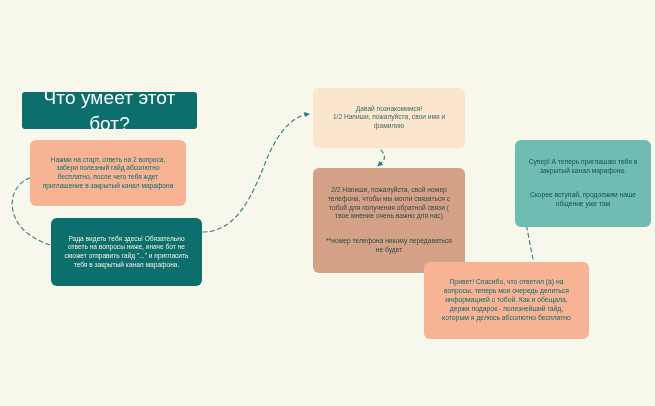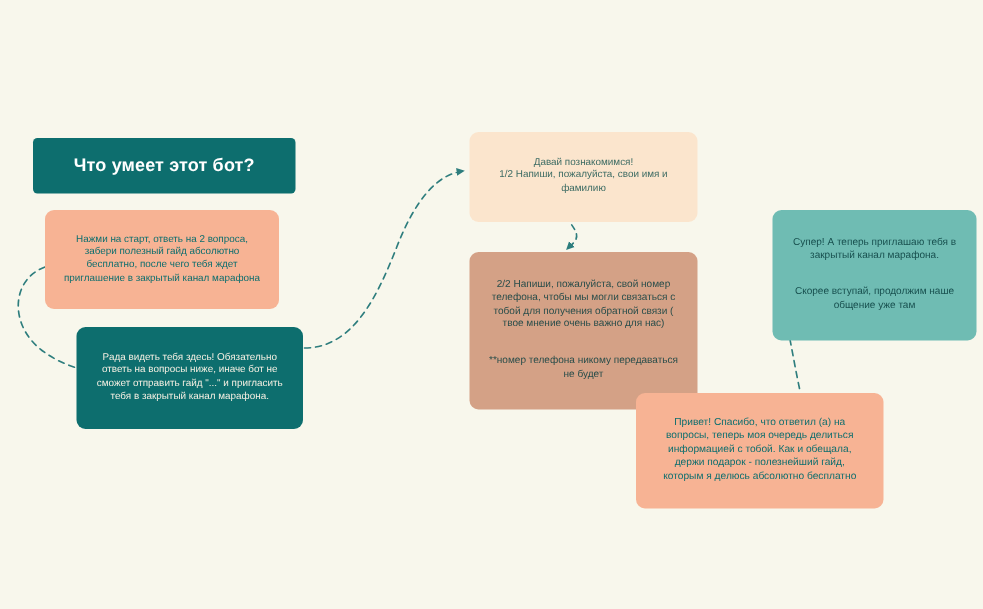--- a/index.html
+++ b/index.html
@@ -25,22 +25,22 @@
     box-sizing:border-box;
     border-radius:6px;
     text-align:center;
     line-height:1.32;
     white-space:pre-line;
   }
   
   .node--title{
     background:#0d6e6e;
     color:#ffffff;
-    font-size:12px;
-    font-weight:bold;
+    font-size:19px;
+    font-weight:normal;
     letter-spacing:.1px;
     display:flex;
     align-items:center;
     justify-content:center;
     border-radius:3px;
     left:22px;top:92px;width:175px;height:37px;
   }
   
   .node--salmon{
     background:#f7b394;

